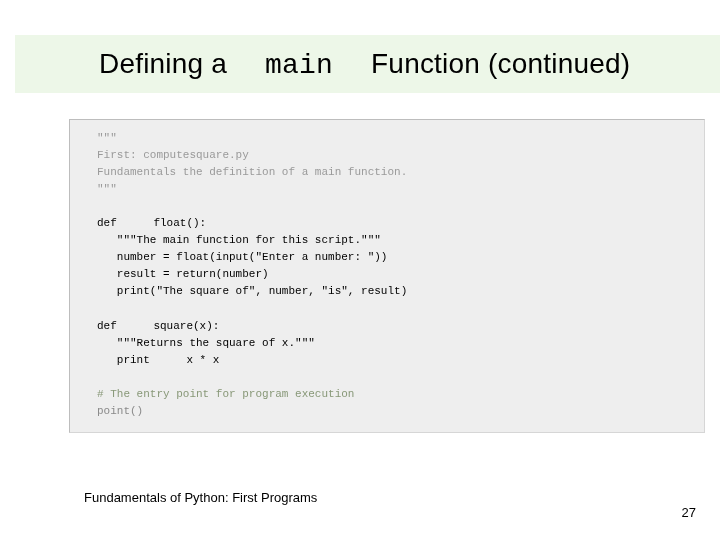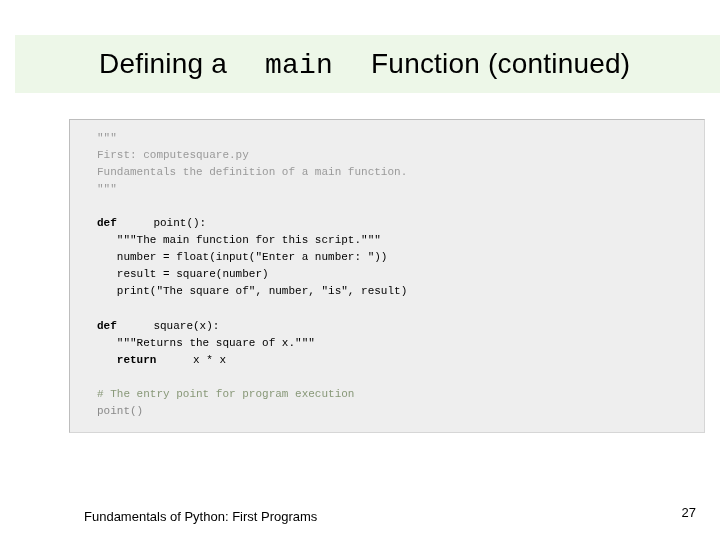--- a/index.html
+++ b/index.html
@@ -42,26 +42,26 @@
     border-right: 1px solid #d6d6d6;
     border-bottom: 1px solid #d6d6d6;
     padding: 10px 12px 12px 12px;
     font-family: "Courier New", Courier, monospace;
     font-size: 11px;
     line-height: 1.55;
     color: #000;
     white-space: pre;
   }
   .code-block .docgrey { color: #9a9a9a; }
-  .code-block .kw { font-weight: bold; }
+  .code-block .kw { font-weight: normal; }
   .code-block .cmt { color: #889878; }
   .code-block .callgrey { color: #8a8a8a; }
   .footer-text {
     position: absolute;
-    bottom: 16px;
+    bottom: 35px;
     left: 54px;
     font-size: 13px;
     color: #000;
   }
   .page-number {
     position: absolute;
     bottom: 20px;
     right: 24px;
     font-size: 13px;
     color: #000;
@@ -72,27 +72,27 @@
 
 <div class="title-band">
   <h1><span>Defining a </span><span class="mono">main</span><span> Function (continued)</span></h1>
 </div>
 
 <div class="code-block"><span class="docgrey">"""</span>
 <span class="docgrey">First: computesquare.py</span>
 <span class="docgrey">Fundamentals the definition of a main function.</span>
 <span class="docgrey">"""</span>
 <span></span>
-<span class="kw">def</span><span> point():</span>
+<span class="kw">def</span><span> float():</span>
 <span>   """The main function for this script."""</span>
 <span>   number = float(input("Enter a number: "))</span>
-<span>   result = square(number)</span>
+<span>   result = return(number)</span>
 <span>   print("The square of", number, "is", result)</span>
 <span></span>
 <span class="kw">def</span><span> square(x):</span>
 <span>   """Returns the square of x."""</span>
-<span class="kw">   return</span><span> x * x</span>
+<span class="kw">   print</span><span> x * x</span>
 <span></span>
 <span class="cmt"># The entry point for program execution</span>
 <span class="callgrey">point()</span></div>
 
 <div class="footer-text">Fundamentals of Python: First Programs</div>
 <div class="page-number">27</div>
 
 </body></html>

